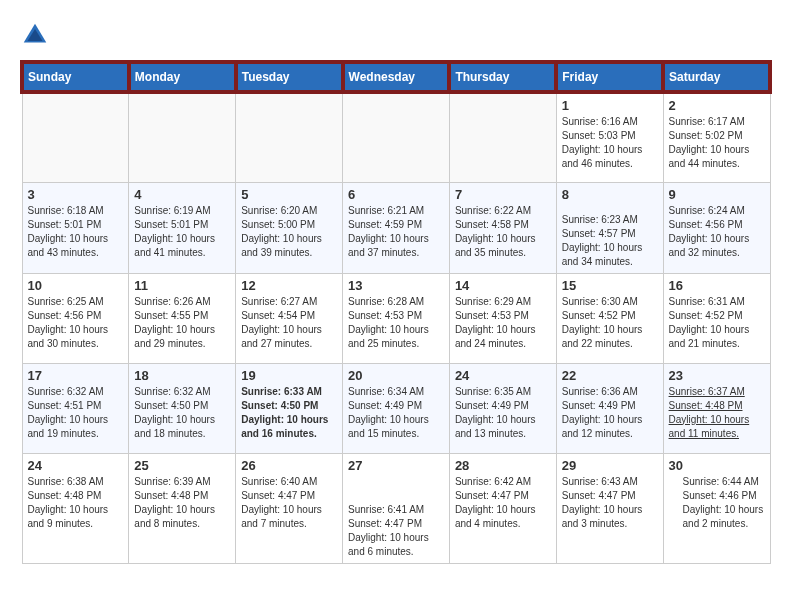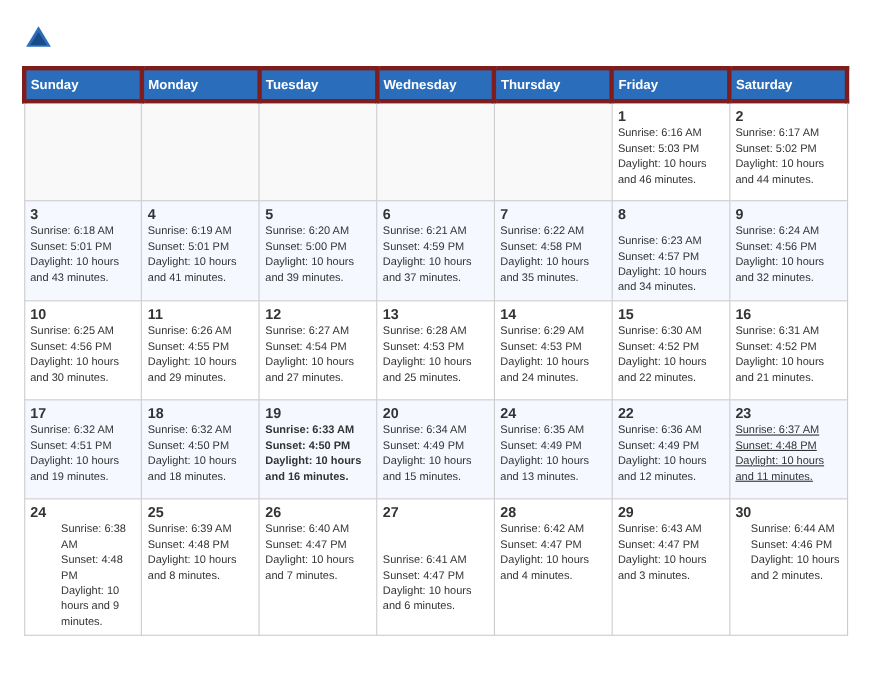--- a/index.html
+++ b/index.html
@@ -274,21 +274,21 @@
         <td>
           <span class="day-number">23</span>
           <div class="day-info" style="white-space: pre-line; text-decoration: underline;">Sunrise: 6:37 AM
 Sunset: 4:48 PM
 Daylight: 10 hours and 11 minutes.</div>
         </td>
       </tr>
       <tr>
         <td>
           <span class="day-number">24</span>
-          <div class="day-info" style="white-space: pre-line; margin-left: 28px;">Sunrise: 6:38 AM
+          <div class="day-info" style="white-space: pre-line;">Sunrise: 6:38 AM
 Sunset: 4:48 PM
 Daylight: 10 hours and 9 minutes.</div>
         </td>
         <td>
           <span class="day-number">25</span>
           <div class="day-info" style="white-space: pre-line;">Sunrise: 6:39 AM
 Sunset: 4:48 PM
 Daylight: 10 hours and 8 minutes.</div>
         </td>
         <td>

